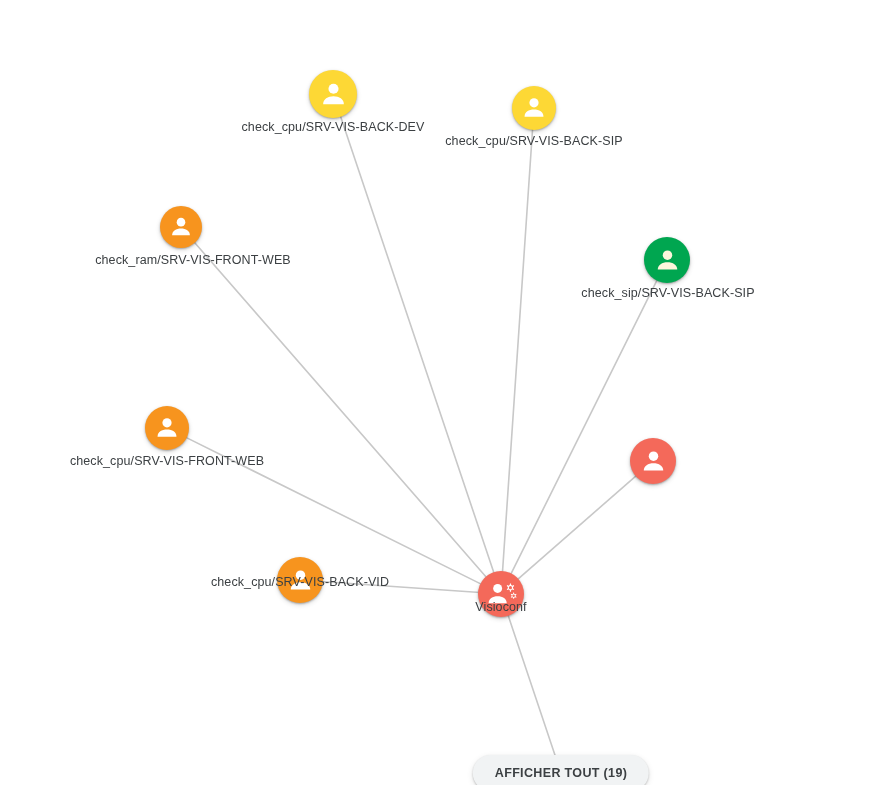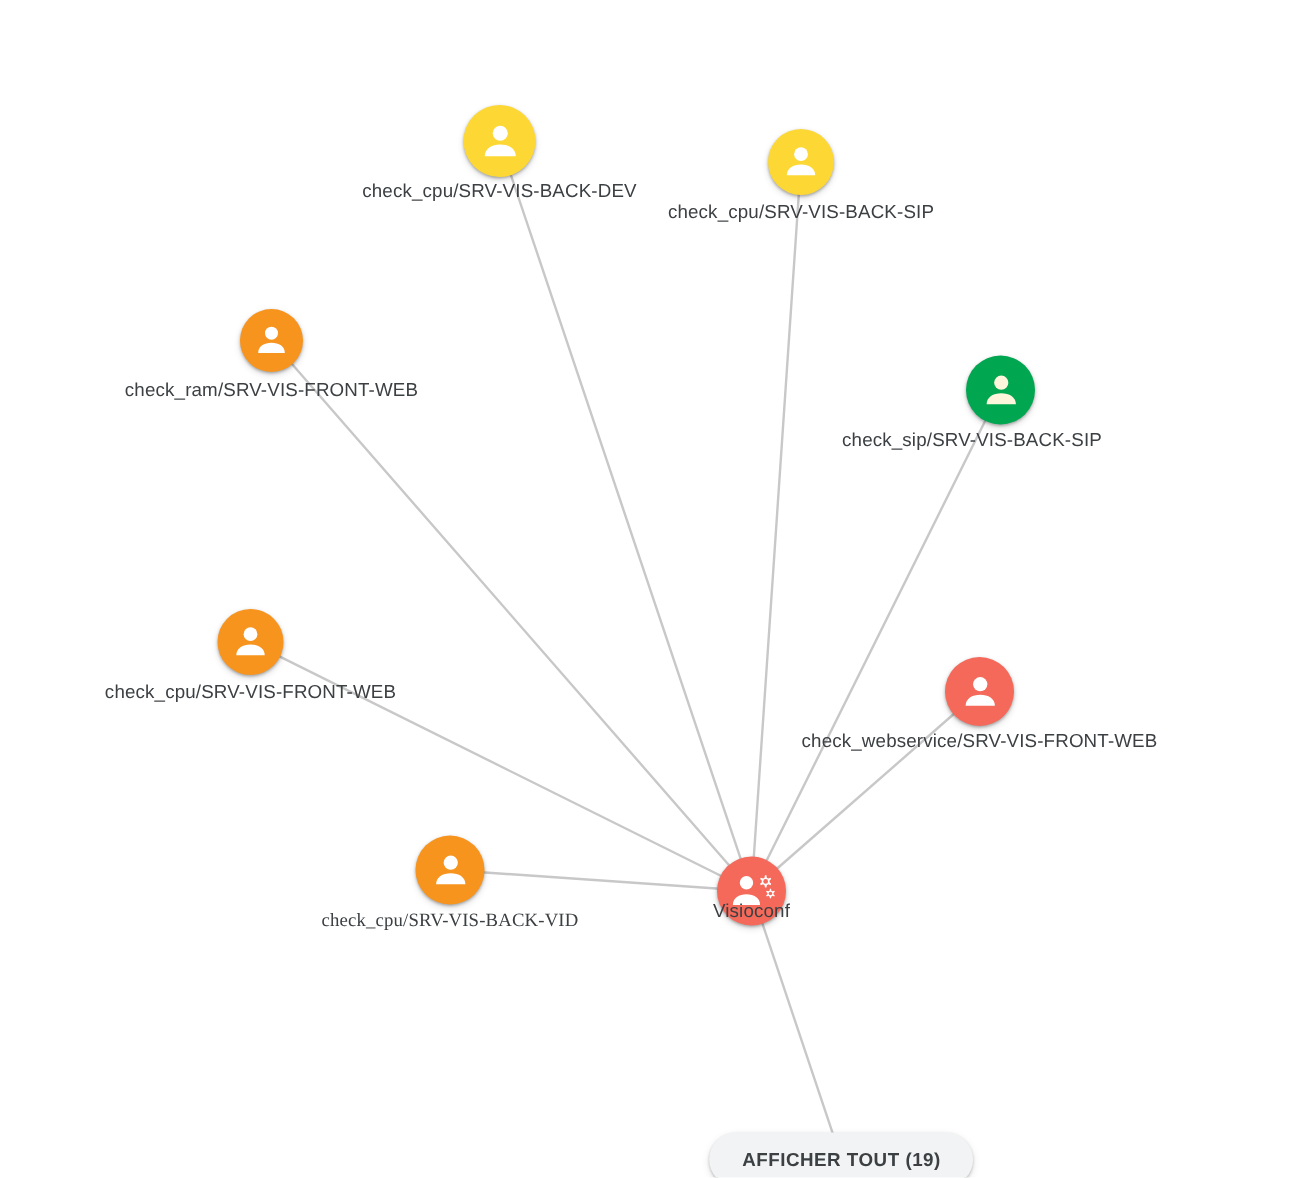--- a/index.html
+++ b/index.html
@@ -85,57 +85,56 @@
     </div>
     <div class="node-label" style="left: 534px; top: 105px; text-align: center;">check_cpu/SRV-VIS-BACK-SIP</div>
     <div class="node" title="check_ram/SRV-VIS-FRONT-WEB" style="left: 181px; top: 198px; width: 42px; height: 42px; background: rgb(247, 148, 30);">
       <span>
         <svg width="30" height="30" viewBox="0 0 24 24" aria-hidden="true">
           <circle cx="12" cy="8.1" r="3.45" fill="#ffffff"></circle>
           <path d="M4.9 18.6c0-3.5 3.2-5.4 7.1-5.4s7.1 1.9 7.1 5.4z" fill="#ffffff"></path>
         </svg>
       </span>
     </div>
-    <div class="node-label" style="left: 181px; top: 224px;">check_ram/SRV-VIS-FRONT-WEB</div>
+    <div class="node-label" style="left: 193px; top: 224px;">check_ram/SRV-VIS-FRONT-WEB</div>
     <div class="node" title="check_sip/SRV-VIS-BACK-SIP" style="left: 667px; top: 231px; width: 46px; height: 46px; background: rgb(0, 166, 80);">
       <span>
         <svg width="33" height="33" viewBox="0 0 24 24" aria-hidden="true">
           <circle cx="12" cy="8.1" r="3.45" fill="#FDF6DC"></circle>
           <path d="M4.9 18.6c0-3.5 3.2-5.4 7.1-5.4s7.1 1.9 7.1 5.4z" fill="#FDF6DC"></path>
         </svg>
       </span>
     </div>
-    <div class="node-label" style="left: 648px; top: 257px;">check_sip/SRV-VIS-BACK-SIP</div>
+    <div class="node-label" style="left: 668px; top: 257px;">check_sip/SRV-VIS-BACK-SIP</div>
     <div class="node" title="check_cpu/SRV-VIS-FRONT-WEB" style="left: 167px; top: 399px; width: 44px; height: 44px; background: rgb(247, 148, 30);">
       <span>
         <svg width="32" height="32" viewBox="0 0 24 24" aria-hidden="true">
           <circle cx="12" cy="8.1" r="3.45" fill="#ffffff"></circle>
           <path d="M4.9 18.6c0-3.5 3.2-5.4 7.1-5.4s7.1 1.9 7.1 5.4z" fill="#ffffff"></path>
         </svg>
       </span>
     </div>
     <div class="node-label" style="left: 167px; top: 425px;">check_cpu/SRV-VIS-FRONT-WEB</div>
     <div class="node" title="check_webservice/SRV-VIS-FRONT-WEB" style="left: 653px; top: 432px; width: 46px; height: 46px; background: rgb(244, 105, 90);">
       <span>
         <svg width="33" height="33" viewBox="0 0 24 24" aria-hidden="true">
           <circle cx="12" cy="8.1" r="3.45" fill="#ffffff"></circle>
           <path d="M4.9 18.6c0-3.5 3.2-5.4 7.1-5.4s7.1 1.9 7.1 5.4z" fill="#ffffff"></path>
         </svg>
       </span>
     </div>
-    <div class="node-label" style="left: 653px; top: 458px;">check_webservice/SRV-VIS-FRONT-WEB</div>
     <div class="node" title="check_cpu/SRV-VIS-BACK-VID" style="left: 300px; top: 551px; width: 46px; height: 46px; background: rgb(247, 148, 30);">
       <span>
         <svg width="33" height="33" viewBox="0 0 24 24" aria-hidden="true">
           <circle cx="12" cy="8.1" r="3.45" fill="#ffffff"></circle>
           <path d="M4.9 18.6c0-3.5 3.2-5.4 7.1-5.4s7.1 1.9 7.1 5.4z" fill="#ffffff"></path>
         </svg>
       </span>
     </div>
-    <div class="node-label" style="left: 300px; top: 577px; font-family: Liberation Serif, serif;">check_cpu/SRV-VIS-BACK-VID</div>
+    <div class="node-label" style="left: 300px; top: 546px;">check_cpu/SRV-VIS-BACK-VID</div>
     <div class="node" title="Visioconf" style="left: 501px; top: 565px; width: 46px; height: 46px; background: rgb(244, 105, 90);">
       <span>
         <svg width="33" height="33" viewBox="0 0 24 24" aria-hidden="true">
           <circle cx="9.2" cy="7.6" r="3.25" fill="#ffffff"></circle>
           <path d="M2.6 18.4c0-3.35 3.0-5.15 6.6-5.15s6.6 1.8 6.6 5.15z" fill="#ffffff"></path>
           <path d="M18.15 4.05l.72 0 .19 1.12a3 3 0 0 1 .73.42l1.06-.42.36.62-.84.77a3 3 0 0 1 0 .85l.84.77-.36.62-1.06-.42a3 3 0 0 1-.73.42l-.19 1.12-.72 0-.19-1.12a3 3 0 0 1-.73-.42l-1.06.42-.36-.62.84-.77a3 3 0 0 1 0-.85l-.84-.77.36-.62 1.06.42a3 3 0 0 1 .73-.42z" fill="#ffffff"></path>
           <circle cx="18.5" cy="7.0" r="1.15" fill="#F4695A"></circle>
           <path d="M20.55 10.6l.56 0 .15.87a2.3 2.3 0 0 1 .57.33l.82-.33.28.48-.65.6a2.3 2.3 0 0 1 0 .66l.65.6-.28.48-.82-.33a2.3 2.3 0 0 1-.57.33l-.15.87-.56 0-.15-.87a2.3 2.3 0 0 1-.57-.33l-.82.33-.28-.48.65-.6a2.3 2.3 0 0 1 0-.66l-.65-.6.28-.48.82.33a2.3 2.3 0 0 1 .57-.33z" fill="#ffffff"></path>
           <circle cx="20.83" cy="12.85" r=".88" fill="#F4695A"></circle>
         </svg>

